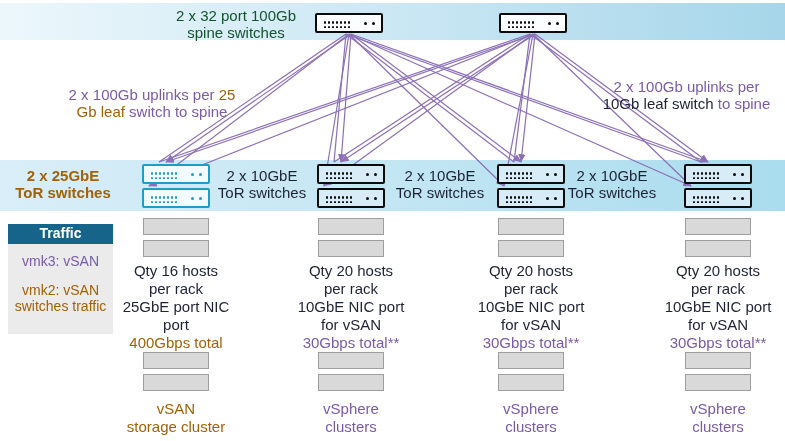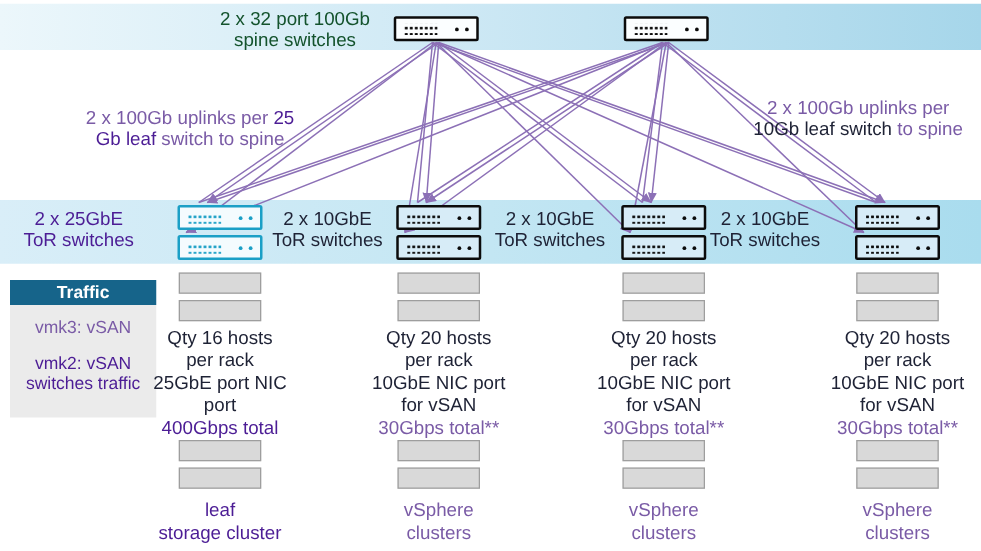--- a/index.html
+++ b/index.html
@@ -7,21 +7,21 @@
     position:relative;width:785px;height:441px;overflow:hidden;
     font-family:"Liberation Sans",sans-serif;background:#fff;
   }
   .band{position:absolute;left:0;width:785px;z-index:0;}
   .band-top{top:3px;height:37px;background:linear-gradient(90deg,#ecf7fb 0%,#cfe9f5 45%,#a6d6ea 100%);}
   .band-tor{top:160px;height:51px;background:linear-gradient(90deg,#d9eef8 0%,#c3e6f3 50%,#a9dcee 100%);}
   .lines{position:absolute;left:0;top:0;z-index:2;}
   .txt{position:absolute;text-align:center;font-size:15px;line-height:17px;z-index:4;}
   .navy{color:#14532d;}
   .dark{color:#1e2235;}
-  .tealt{color:#4c1d95;}
+  .tealt{color:#a16207;}
   .purplet{color:#7a5ba6;}
   .switch{
     position:absolute;width:68px;height:20px;box-sizing:border-box;
     border:2px solid #0b0b0b;border-radius:2px;background:#fbfeff;
     display:flex;align-items:center;justify-content:space-between;
     padding:0 6px;z-index:3;color:#0b0b0b;
   }
   .switch.teal{border-color:#1b9fc6;color:#1b9fc6;background:#f4fbfe;}
   .switch.torfill{background:#d7ecf7;}
   .ports{
@@ -29,21 +29,21 @@
     background-image:radial-gradient(circle,currentColor 1px,transparent 1.4px);
     background-size:4px 5px;background-position:0 1px;
   }
   .leds{display:flex;gap:5px;}
   .led{width:3px;height:3px;border-radius:50%;background:currentColor;}
   .gray-box{
     position:absolute;width:66px;height:17px;box-sizing:border-box;
     background:#d9d9d9;border:1px solid #9e9e9e;z-index:3;
   }
   .desc{line-height:18px;}
-  .sidebar{position:absolute;left:8px;top:224px;width:117px;z-index:4;text-align:center;}
+  .sidebar{position:absolute;left:8px;top:224px;width:105px;z-index:4;text-align:center;}
   .sidebar-header{
     background:#16648a;color:#ffffff;font-size:14px;line-height:17px;
     font-weight:bold;padding:1px 0 2px 0;
   }
   .sidebar-body{background:#ebebeb;font-size:14px;line-height:16px;padding:9px 0 20px 0;}
   .sidebar-gap{height:13px;}
 </style>
 </head>
 <body>
 
@@ -115,21 +115,21 @@
     </div>
   </div>
 
   <div class="txt purplet" style="left:588px;top:78px;width:197px;">
     <div><span>2 x 100Gb uplinks per</span></div>
     <div>
       <span class="dark">10Gb leaf switch </span><span>to spine</span>
     </div>
   </div>
 
-  <div class="txt tealt" style="left:7px;top:167px;width:112px;">
+  <div class="txt tealt" style="left:7px;top:167px;width:112px;font-weight:bold;">
     <div>2 x 25GbE</div>
     <div>ToR switches</div>
   </div>
   <div class="txt dark" style="left:206px;top:167px;width:112px;">
     <div>2 x 10GbE</div>
     <div>ToR switches</div>
   </div>
   <div class="txt dark" style="left:385px;top:167px;width:110px;">
     <div>2 x 10GbE</div>
     <div>ToR switches</div>
@@ -258,21 +258,21 @@
   </div>
   <div class="txt dark desc" style="left:638px;top:262px;width:160px;">
     <div>Qty 20 hosts</div>
     <div>per rack</div>
     <div>10GbE NIC port</div>
     <div>for vSAN</div>
     <div class="purplet">30Gbps total**</div>
   </div>
 
   <div class="txt tealt" style="left:101px;top:400px;width:150px;line-height:18px;">
-    <div>leaf</div>
+    <div>vSAN</div>
     <div>storage cluster</div>
   </div>
   <div class="txt purplet" style="left:276px;top:400px;width:150px;line-height:18px;">
     <div>vSphere</div>
     <div>clusters</div>
   </div>
   <div class="txt purplet" style="left:456px;top:400px;width:150px;line-height:18px;">
     <div>vSphere</div>
     <div>clusters</div>
   </div>

